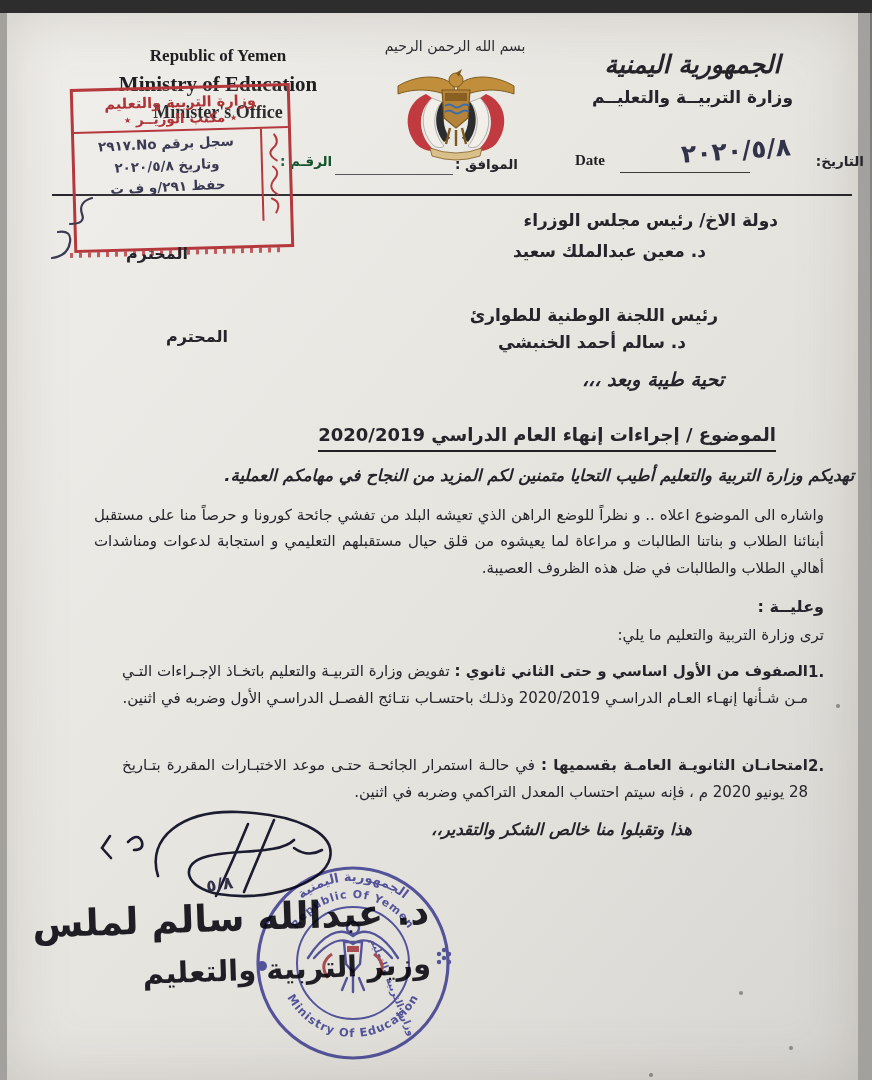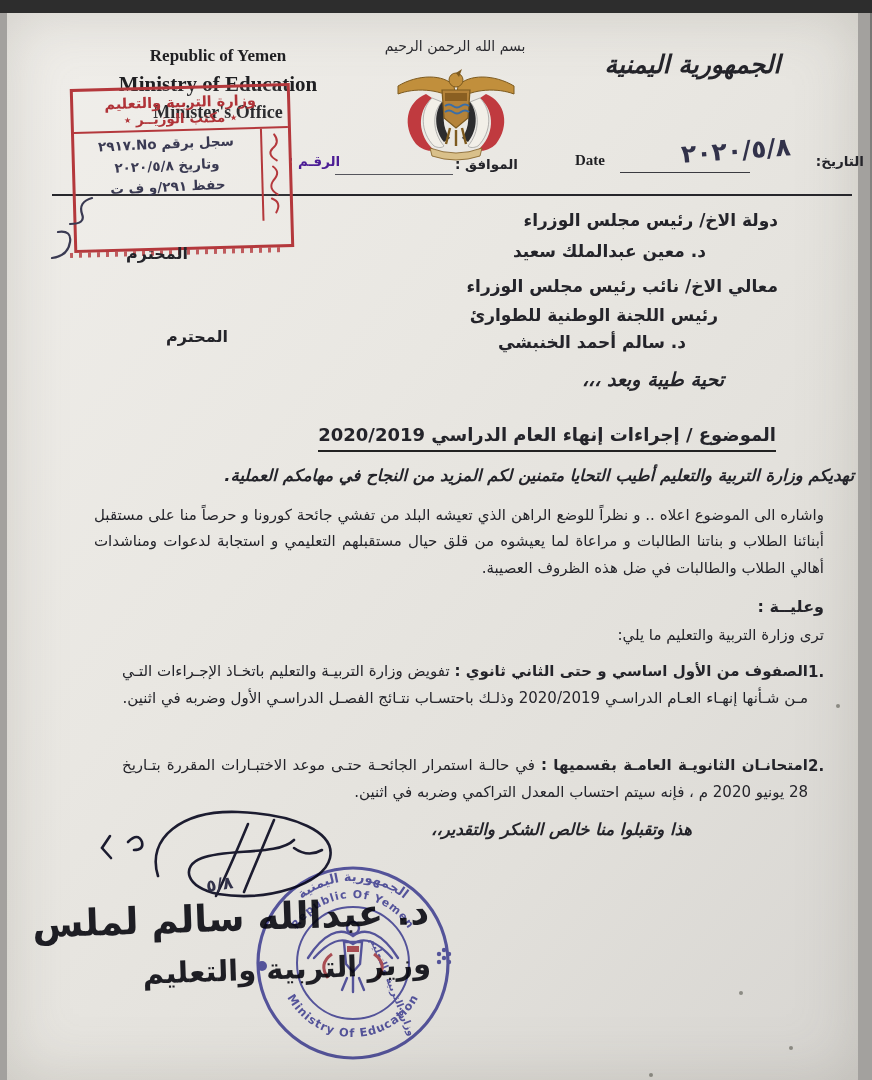--- a/index.html
+++ b/index.html
@@ -28,21 +28,21 @@
   #ar-ministry{font-size:17px;font-weight:700;margin-top:8px;}
   #ar-office{font-size:16px;font-weight:700;margin-top:4px;}
   
   .field-label{font-size:13.5px;font-weight:700;}
   #date-label{right:32px;top:153px;}
   #date-value{right:105px;top:136px;font-size:25px;letter-spacing:3px;transform:rotate(-4deg);font-weight:700;}
   #date-en{left:575px;top:152px;font-size:15px;font-weight:700;}
   #date-line{left:620px;top:172px;width:130px;border-bottom:1.5px solid #3a3a40;}
   #muwafiq{left:455px;top:156px;}
   #muwafiq-line{left:335px;top:174px;width:118px;border-bottom:1px solid #55555c;}
-  #raqm{left:288px;top:153px;color:#4c1d95;text-align:right;}
+  #raqm{left:280px;top:153px;color:#14532d;text-align:right;}
   #hrule{left:52px;top:194px;width:800px;border-top:2.5px solid #26262b;}
   
   #redstamp{left:72px;top:86px;width:214px;height:158px;border:3.5px solid #b4383c;
     transform:rotate(-1.6deg);background:rgba(255,255,255,.06);}
   #rs-l1{margin-top:5px;text-align:center;font-size:14.5px;font-weight:700;}
   #rs-l2{text-align:center;font-size:13.5px;font-weight:700;}
   #rs-divider{margin-top:3px;border-top:2px solid #b4383c;}
   #rs-body{position:relative;height:92px;}
   #rs-col{position:absolute;right:0;top:0;width:26px;height:92px;border-left:2px solid #b4383c;}
   #rs-rows{position:absolute;left:0;top:2px;right:30px;text-align:center;transform:rotate(-1deg);}
@@ -116,20 +116,21 @@
     <path d="M57,46 q4,-3 8,0 q4,3 8,0 q4,-3 8,0" stroke="#3a6ea8" stroke-width="2" fill="none"></path>
     <path d="M57,52 q4,-3 8,0 q4,3 8,0 q4,-3 8,0" stroke="#3a6ea8" stroke-width="2" fill="none"></path>
 
     <path d="M62,68 L58,84 M68,70 L68,86 M74,68 L78,84" stroke="#7d5a1f" stroke-width="2.4"></path>
 
     <path d="M42,88 Q68,98 94,88 L92,96 Q68,104 44,96 Z" fill="#d9c08a" stroke="#7d5a1f" stroke-width="0.8"></path>
   </svg>
 
   <div class="abs ar" id="ar-header">
     <div id="ar-country">الجمهورية اليمنية</div>
+    <div id="ar-ministry">وزارة التربيــة والتعليــم</div>
   </div>
 
   <div class="abs ar field-label" id="date-label">التاريخ:</div>
   <div class="abs ar ink" id="date-value">٢٠٢٠/٥/٨</div>
   <div class="abs en-serif" id="date-en">Date</div>
   <div class="abs" id="date-line"></div>
   <div class="abs ar field-label" id="muwafiq">الموافق :</div>
   <div class="abs" id="muwafiq-line"></div>
   <div class="abs ar field-label" id="raqm">الرقـم :</div>
   <div class="abs" id="hrule"></div>
@@ -154,21 +155,20 @@
   <div class="abs" id="rs-ticks"></div>
   <svg class="abs" style="left:38px;top:180px;" width="70" height="90" viewBox="0 0 70 90">
     <path d="M54,18 q-14,4 -10,16 q4,10 -12,10 M20,52 q14,-2 12,10 q-2,14 -18,16" stroke="#3a3a52" stroke-width="2.2" fill="none" stroke-linecap="round"></path>
   </svg>
 
   <div class="abs ar muhtaram" id="muhtaram1">المحترم</div>
   <div class="abs ar muhtaram" id="muhtaram2">المحترم</div>
 
   <div class="abs ar recip" id="r1t">دولة الاخ/ رئيس مجلس الوزراء</div>
   <div class="abs ar recip" id="r1n">د. معين عبدالملك سعيد</div>
-  <div class="abs ar recip" id="r2t">معالي الاخ/ نائب رئيس مجلس الوزراء</div>
   <div class="abs ar recip" id="r2r">رئيس اللجنة الوطنية للطوارئ</div>
   <div class="abs ar recip" id="r2n">د. سالم أحمد الخنبشي</div>
 
   <div class="abs ar script" id="greeting">تحية طيبة وبعد ،،،</div>
   <div class="abs ar" id="subject">الموضوع / إجراءات إنهاء العام الدراسي 2020/2019</div>
 
   <div class="abs ar script" id="p1">تهديكم وزارة التربية والتعليم أطيب التحايا متمنين لكم المزيد من النجاح في مهامكم العملية.</div>
   <div class="abs ar" id="p2">واشاره الى الموضوع اعلاه .. و نظراً للوضع الراهن الذي تعيشه البلد من تفشي جائحة كورونا و حرصاً منا على مستقبل أبنائنا الطلاب و بناتنا الطالبات و مراعاة لما يعيشوه من قلق حيال مستقبلهم التعليمي و استجابة لدعوات ومناشدات أهالي الطلاب والطالبات في ضل هذه الظروف العصيبة.</div>
   <div class="abs ar" id="walaih">وعليــة :</div>
   <div class="abs ar" id="intro">ترى وزارة التربية والتعليم ما يلي:</div>

